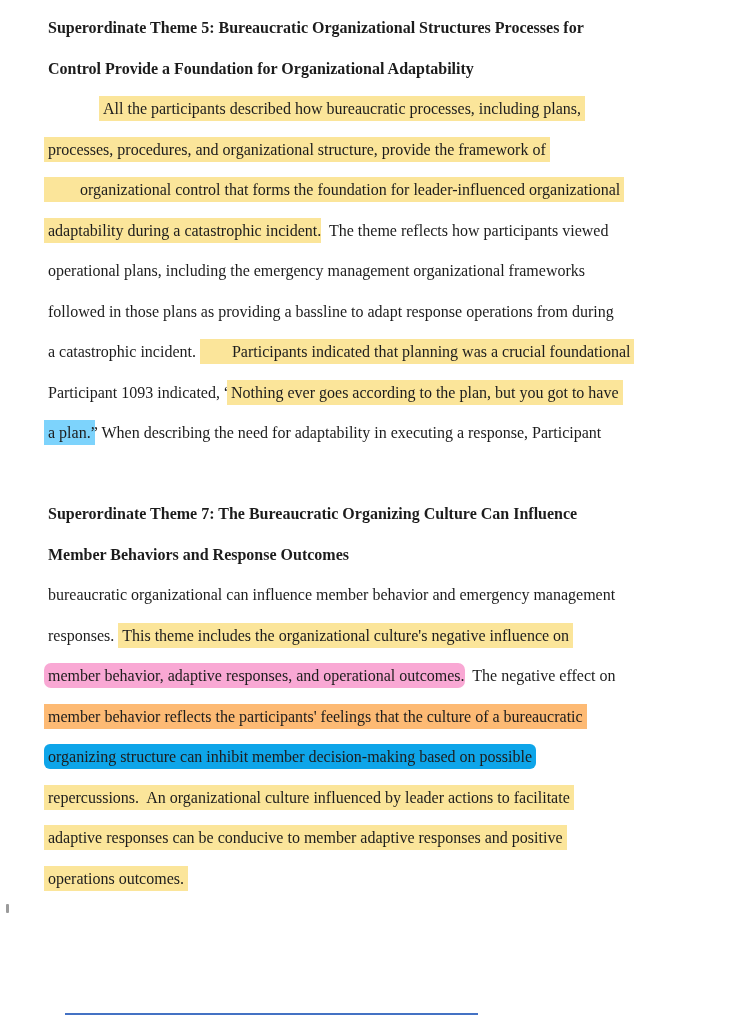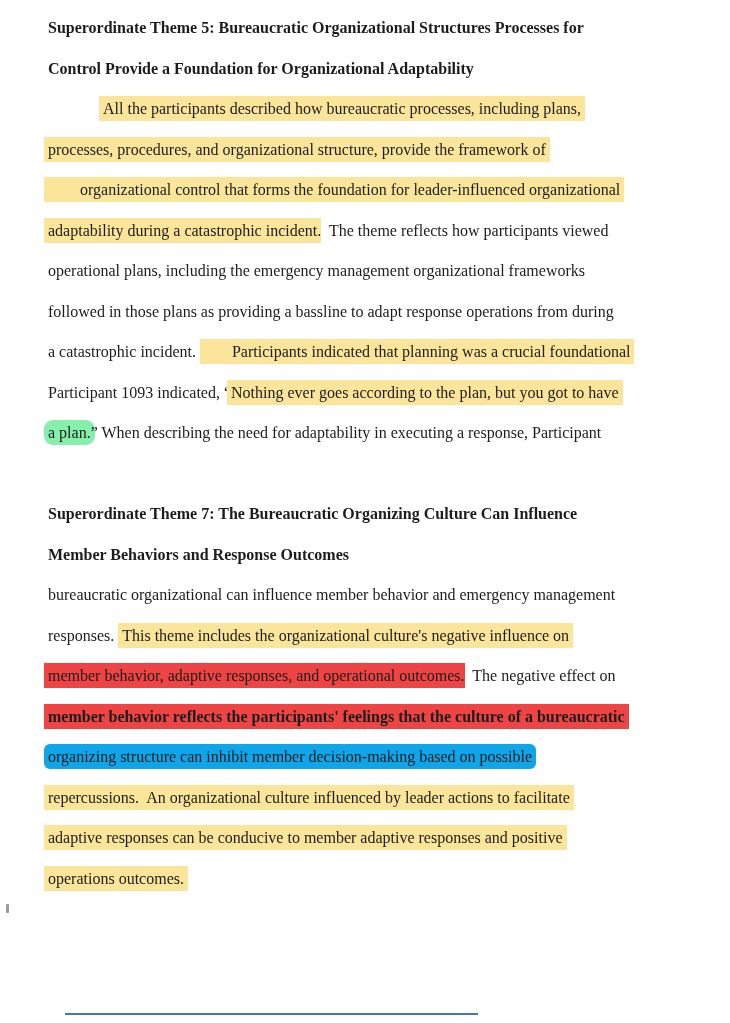--- a/index.html
+++ b/index.html
@@ -58,30 +58,30 @@
       <div class="line heading">Superordinate Theme 5: Bureaucratic Organizational Structures Processes for</div>
       <div class="line heading">Control Provide a Foundation for Organizational Adaptability</div>
       <div class="line"><span class="indent"></span><span class="hl" style="background: rgb(251, 229, 154);">All the participants described how bureaucratic processes, including plans,</span></div>
       <div class="line"><span class="hl" style="background: rgb(251, 229, 154);">processes, procedures, and organizational structure, provide the framework of</span></div>
       <div class="line"><span class="hl" style="background: rgb(251, 229, 154); padding-left: 36px;">organizational control that forms the foundation for leader-influenced organizational</span></div>
       <div class="line"><span class="hl" style="background: rgb(251, 229, 154);">adaptability during a catastrophic incident</span><span>.  The theme reflects how participants viewed</span></div>
       <div class="line"><span>operational plans, including the emergency management organizational frameworks</span></div>
       <div class="line"><span>followed in those plans as providing a bassline to adapt response operations from during</span></div>
       <div class="line"><span>a catastrophic incident.  </span><span class="hl" style="background: rgb(251, 229, 154); padding-left: 32px;">Participants indicated that planning was a crucial foundational</span></div>
       <div class="line"><span>Participant 1093 indicated, “</span><span class="hl" style="background: rgb(251, 229, 154);">Nothing ever goes according to the plan, but you got to have</span></div>
-      <div class="line"><span class="hl" style="background: #86efac; border-radius: 9px;">a plan.</span><span>” When describing the need for adaptability in executing a response, Participant</span></div>
+      <div class="line"><span class="hl" style="background: #7dd3fc;">a plan.</span><span>” When describing the need for adaptability in executing a response, Participant</span></div>
     </div>
     <div class="line"></div>
     <div>
       <div class="line heading">Superordinate Theme 7: The Bureaucratic Organizing Culture Can Influence</div>
       <div class="line heading">Member Behaviors and Response Outcomes</div>
       <div class="line"><span>bureaucratic organizational can influence member behavior and emergency management</span></div>
       <div class="line"><span>responses.  </span><span class="hl" style="background: rgb(251, 229, 154);">This theme includes the organizational culture's negative influence on</span></div>
-      <div class="line"><span class="hl" style="background: #ef4444;">member behavior, adaptive responses, and operational outcomes</span><span>.  The negative effect on</span></div>
-      <div class="line"><span class="hl" style="background: #ef4444; font-weight: bold;">member behavior reflects the participants' feelings that the culture of a bureaucratic</span></div>
+      <div class="line"><span class="hl" style="background: #f9a8d4; border-radius: 7px;">member behavior, adaptive responses, and operational outcomes</span><span>.  The negative effect on</span></div>
+      <div class="line"><span class="hl" style="background: #fdba74;">member behavior reflects the participants' feelings that the culture of a bureaucratic</span></div>
       <div class="line"><span class="hl" style="background: #0ea5e9; border-radius: 6px;">organizing structure can inhibit member decision-making based on possible</span></div>
       <div class="line"><span class="hl" style="background: rgb(251, 229, 154);">repercussions.  An organizational culture influenced by leader actions to facilitate</span></div>
       <div class="line"><span class="hl" style="background: rgb(251, 229, 154);">adaptive responses can be conducive to member adaptive responses and positive</span></div>
       <div class="line"><span class="hl" style="background: rgb(251, 229, 154); font-family: Liberation Serif, serif;">operations outcomes.</span></div>
     </div>
   </div>
 
 <div class="margin-mark" style="background: rgb(155, 155, 155);"></div>
 <div class="bottom-line" style="background: rgb(68, 114, 196);"></div>
 

